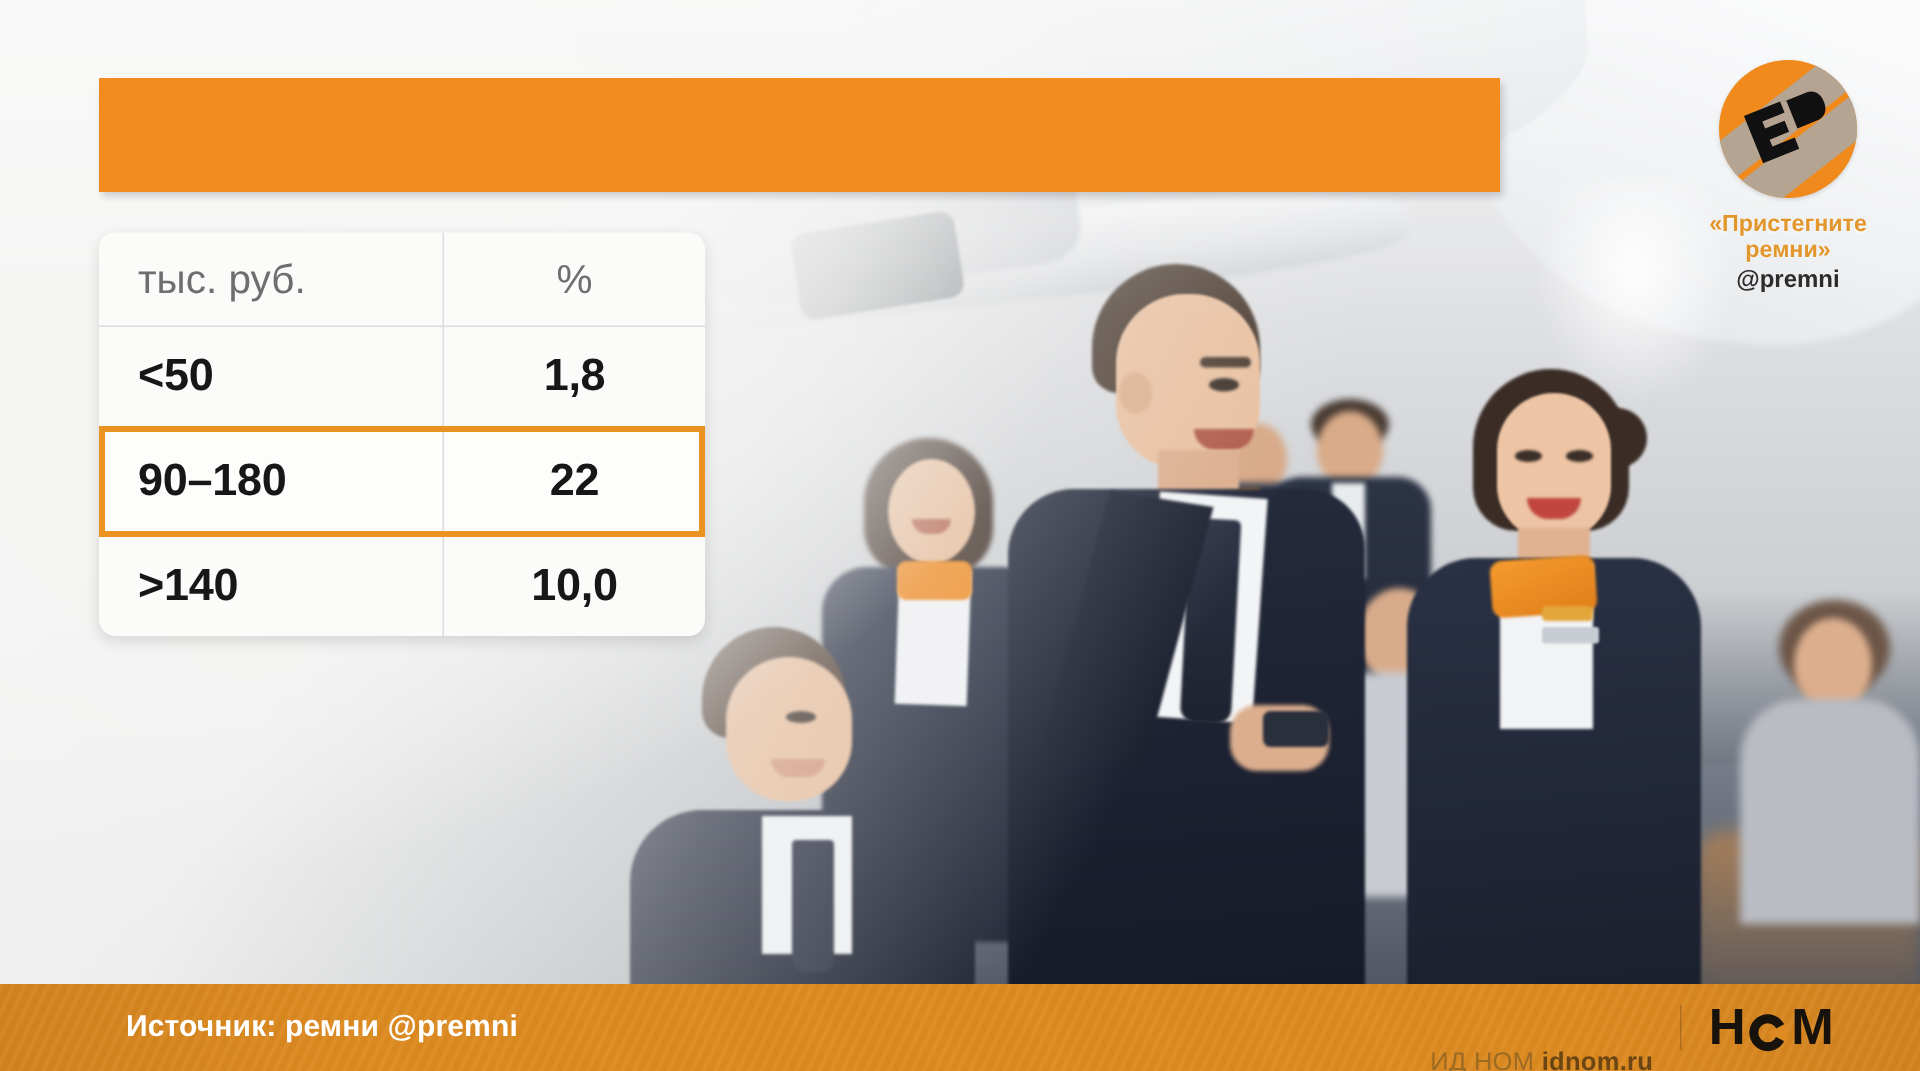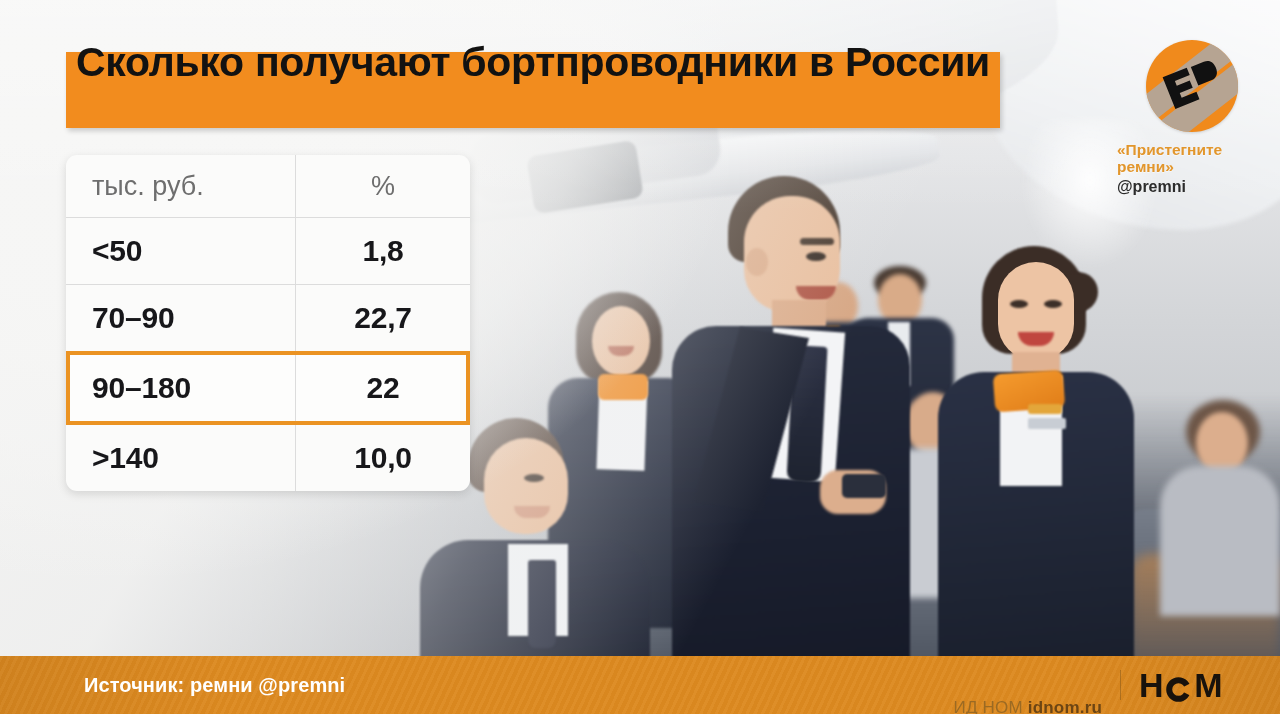--- a/index.html
+++ b/index.html
@@ -240,21 +240,21 @@
     letter-spacing: -.3px;
     white-space: nowrap;
     line-height: 1.12;
   }
 
   
   .logo-block {
     position: absolute;
     left: 1117px; top: 40px;
     width: 150px;
-    text-align: left;
+    text-align: center;
   }
   .logo-mark {
     position: relative;
     width: 92px; height: 92px;
     margin: 0 auto;
     border-radius: 50%;
     background: #f08a1c;
     overflow: hidden;
     box-shadow: 0 1px 3px rgba(0,0,0,.15);
   }
@@ -469,21 +469,20 @@
     <div class="fb-shirt"></div>
     <div class="fb-scarf"></div>
     <div class="fb-wing"></div>
     <div class="fb-badge"></div>
 
     <div class="wash"></div>
     <div class="wash2"></div>
   </div>
 
   <div class="title-bar"></div>
-  <div class="title-text">Сколько получают бортпроводники в России</div>
 
   <div class="logo-block">
     <div class="logo-mark">
       <div class="logo-stripe"></div>
       <div class="logo-stripe b"></div>
       <svg class="logo-buckle" width="64" height="54" viewBox="0 0 64 54" aria-hidden="true">
         <path d="M8 20 L8 42 L34 42 L34 34 L18 34 L18 29 L32 29 L32 21 L18 21 L18 16 L34 16 L34 8 L8 8 Z" fill="#111111" transform="rotate(-22 32 27)"></path>
         <path d="M32 9 L52 9 C58 9 61 13 61 19 C61 25 58 29 52 29 L38 29 L38 9 Z" fill="#111111" transform="rotate(-22 32 27)"></path>
       </svg>
     </div>
@@ -499,24 +498,20 @@
       <thead>
         <tr>
           <th>тыс. руб.</th>
           <th class="pct">%</th>
         </tr>
       </thead>
       <tbody>
         <tr>
           <td>&lt;50</td>
           <td class="pct">1,8</td>
-        </tr>
-        <tr class="pre-highlight">
-          <td>70–90</td>
-          <td class="pct">22,7</td>
         </tr>
         <tr class="highlight">
           <td>90–180</td>
           <td class="pct">22</td>
         </tr>
         <tr>
           <td>&gt;140</td>
           <td class="pct">10,0</td>
         </tr>
       </tbody>

